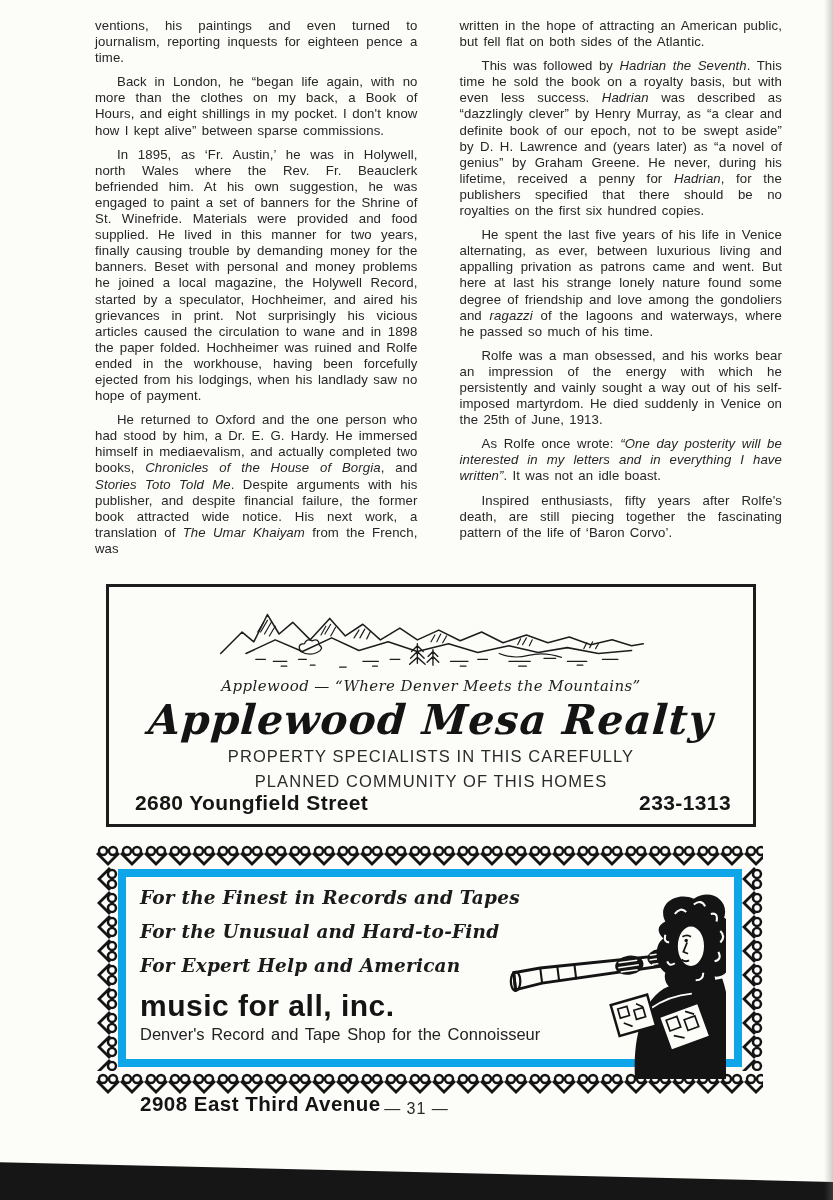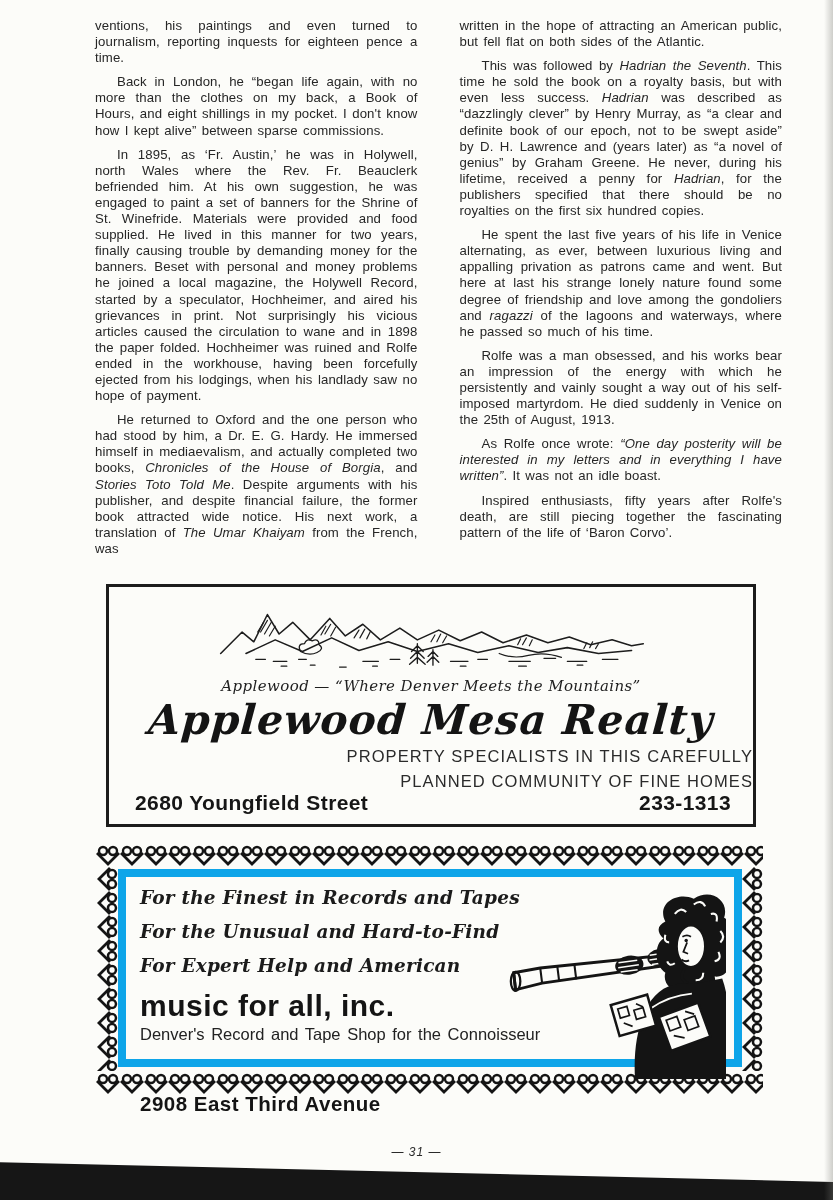--- a/index.html
+++ b/index.html
@@ -37,21 +37,21 @@
     font-family:"DejaVu Serif",serif;font-style:italic;
     font-size:15px;color:#1e1e1e;letter-spacing:.4px;
   }
   .aw-name{
     text-align:center;margin-top:1px;
     font-family:"DejaVu Serif",serif;font-style:italic;font-weight:bold;
     font-size:41px;letter-spacing:1px;color:#141414;
     transform:skewX(-4deg);
   }
   .aw-caps{
-    text-align:right;font-size:16.5px;letter-spacing:1.1px;
+    text-align:center;font-size:16.5px;letter-spacing:1.1px;
     color:#2a2a2a;line-height:25px;
   }
   .aw-bottom{
     position:absolute;left:26px;right:22px;bottom:9px;
     display:flex;justify-content:space-between;align-items:baseline;
   }
   .aw-addr,.aw-phone{font-weight:bold;font-size:21px;color:#161616;letter-spacing:.4px;}
   
   .ad-music{position:absolute;left:96px;top:843px;width:667px;height:252px;}
   .orn{position:absolute;display:block;}
@@ -71,22 +71,22 @@
   }
   .music-name{
     font-weight:bold;font-size:30px;letter-spacing:.5px;color:#141414;
     margin:6px 0 2px 0;white-space:nowrap;
   }
   .music-sub{font-size:16.5px;color:#222;white-space:nowrap;margin-bottom:3px;word-spacing:2px;}
   .music-addr{font-weight:bold;font-size:20.5px;color:#141414;letter-spacing:.5px;white-space:nowrap;margin-top:48px;}
   .fluteman{position:absolute;right:8px;top:16px;}
   
   .page-num{
-    position:absolute;top:1145px;left:0;width:833px;
-    text-align:center;font-size:12px;color:#2a2a2a;letter-spacing:1px;font-style:italic;
+    position:absolute;top:1100px;left:0;width:833px;
+    text-align:center;font-size:16px;color:#2a2a2a;letter-spacing:1px;
   }
   .scan-band{
     position:absolute;left:-12px;top:1162px;width:900px;height:70px;
     background:#161616;transform:rotate(1.35deg);transform-origin:0 0;
   }
   .edge-shadow{
     position:absolute;right:0;top:0;width:9px;height:1200px;
     background:linear-gradient(to right,rgba(120,120,115,0),rgba(120,120,115,.35));
   }
 </style>
@@ -97,21 +97,21 @@
   <div class="col">
       <p class="para"><span>ventions, his paintings and even turned to journalism, reporting inquests for eighteen pence a time.</span></p>
       <p class="para indent"><span>Back in London, he “began life again, with no more than the clothes on my back, a Book of Hours, and eight shillings in my pocket. I don't know how I kept alive” between sparse commissions.</span></p>
       <p class="para indent"><span>In 1895, as ‘Fr. Austin,’ he was in Holywell, north Wales where the Rev. Fr. Beauclerk befriended him. At his own suggestion, he was engaged to paint a set of banners for the Shrine of St. Winefride. Materials were provided and food supplied. He lived in this manner for two years, finally causing trouble by demanding money for the banners. Beset with personal and money problems he joined a local magazine, the Holywell Record, started by a speculator, Hochheimer, and aired his grievances in print. Not surprisingly his vicious articles caused the circulation to wane and in 1898 the paper folded. Hochheimer was ruined and Rolfe ended in the workhouse, having been forcefully ejected from his lodgings, when his landlady saw no hope of payment.</span></p>
       <p class="para indent"><span>He returned to Oxford and the one person who had stood by him, a Dr. E. G. Hardy. He immersed himself in mediaevalism, and actually completed two books, </span><span class="it">Chronicles of the House of Borgia</span><span>, and </span><span class="it">Stories Toto Told Me</span><span>. Despite arguments with his publisher, and despite financial failure, the former book attracted wide notice. His next work, a translation of </span><span class="it">The Umar Khaiyam</span><span> from the French, was</span></p>
     </div>
   <div class="col">
       <p class="para"><span>written in the hope of attracting an American public, but fell flat on both sides of the Atlantic.</span></p>
       <p class="para indent"><span>This was followed by </span><span class="it">Hadrian the Seventh</span><span>. This time he sold the book on a royalty basis, but with even less success. </span><span class="it">Hadrian</span><span> was described as “dazzlingly clever” by Henry Murray, as “a clear and definite book of our epoch, not to be swept aside” by D. H. Lawrence and (years later) as “a novel of genius” by Graham Greene. He never, during his lifetime, received a penny for </span><span class="it">Hadrian</span><span>, for the publishers specified that there should be no royalties on the first six hundred copies.</span></p>
       <p class="para indent"><span>He spent the last five years of his life in Venice alternating, as ever, between luxurious living and appalling privation as patrons came and went. But here at last his strange lonely nature found some degree of friendship and love among the gondoliers and </span><span class="it">ragazzi</span><span> of the lagoons and waterways, where he passed so much of his time.</span></p>
-      <p class="para indent"><span>Rolfe was a man obsessed, and his works bear an impression of the energy with which he persistently and vainly sought a way out of his self-imposed martyrdom. He died suddenly in Venice on the 25th of August, 1913.</span></p>
+      <p class="para indent"><span>Rolfe was a man obsessed, and his works bear an impression of the energy with which he persistently and vainly sought a way out of his self-imposed martyrdom. He died suddenly in Venice on the 25th of June, 1913.</span></p>
       <p class="para indent"><span>As Rolfe once wrote: </span><span class="it">“One day posterity will be interested in my letters and in everything I have written”</span><span>. It was not an idle boast.</span></p>
       <p class="para indent"><span>Inspired enthusiasts, fifty years after Rolfe's death, are still piecing together the fascinating pattern of the life of ‘Baron Corvo’.</span></p>
     </div>
 </div>
 
 <div class="ad-applewood">
   <div class="mountain-wrap">
     <svg width="436" height="74" viewBox="0 0 440 76">
       <g stroke="#1d1d1d" fill="none" stroke-width="1.6" stroke-linecap="round" stroke-linejoin="round">
 
@@ -135,21 +135,21 @@
 
         <path d="M206,48 v20 M206,50 l-6,6 M206,50 l6,6 M206,56 l-7,7 M206,56 l7,7 M206,62 l-8,7 M206,62 l8,7" stroke-width="1.4"></path>
         <path d="M222,54 v16 M222,56 l-5,5 M222,56 l5,5 M222,61 l-6,6 M222,61 l6,6" stroke-width="1.4"></path>
       </g>
     </svg>
   </div>
   <div class="aw-tagline">Applewood — “Where Denver Meets the Mountains”</div>
   <div class="aw-name">Applewood Mesa Realty</div>
   <div class="aw-caps">
     <div>PROPERTY SPECIALISTS IN THIS CAREFULLY</div>
-    <div>PLANNED COMMUNITY OF FINE HOMES</div>
+    <div>PLANNED COMMUNITY OF THIS HOMES</div>
   </div>
   <div class="aw-bottom">
     <span class="aw-addr">2680 Youngfield Street</span>
     <span class="aw-phone">233-1313</span>
   </div>
 </div>
 
 <div class="ad-music">
   <svg class="orn orn-top" width="667" height="24" viewBox="0 0 667 24">
     <defs>

